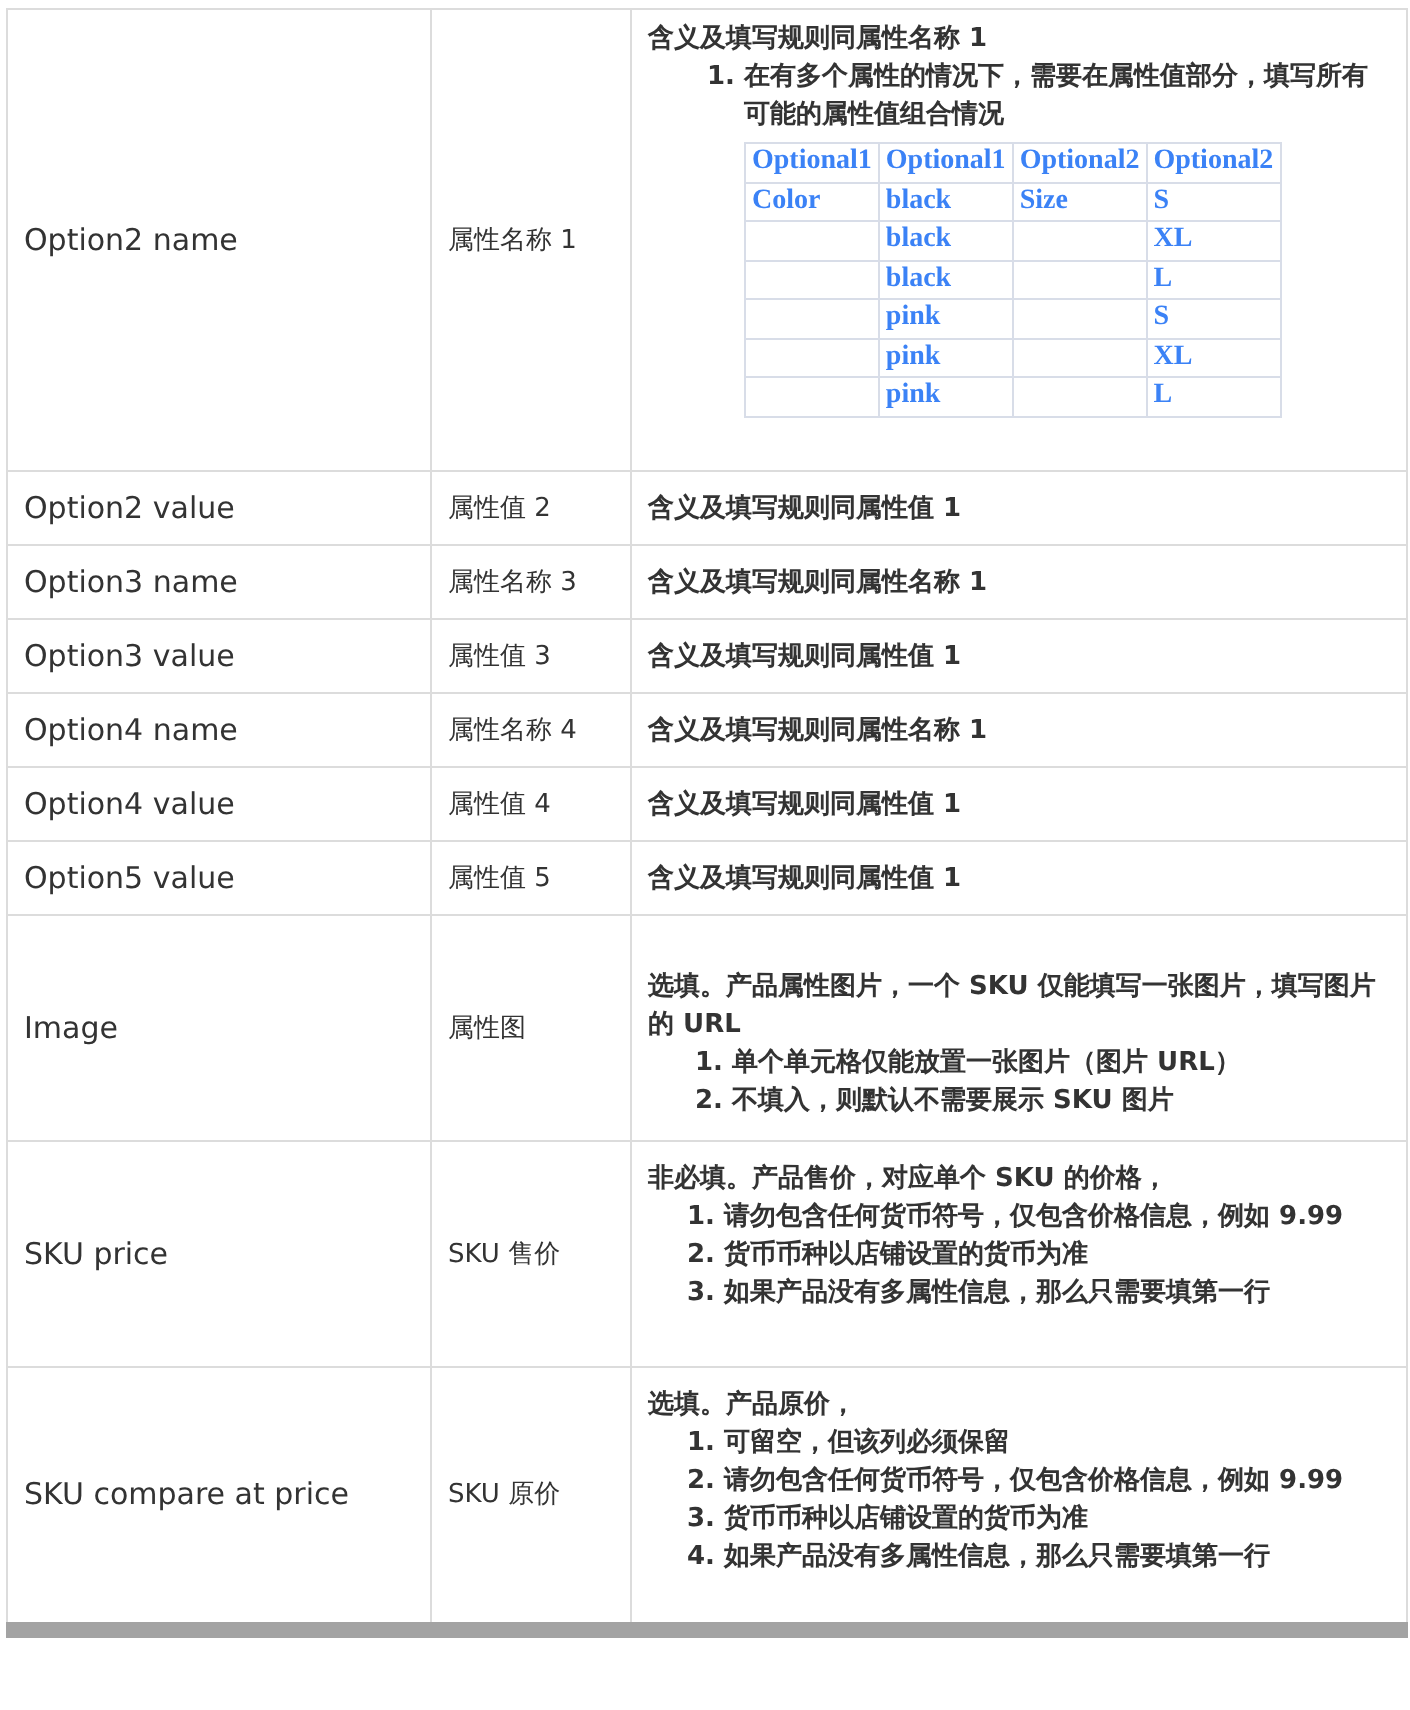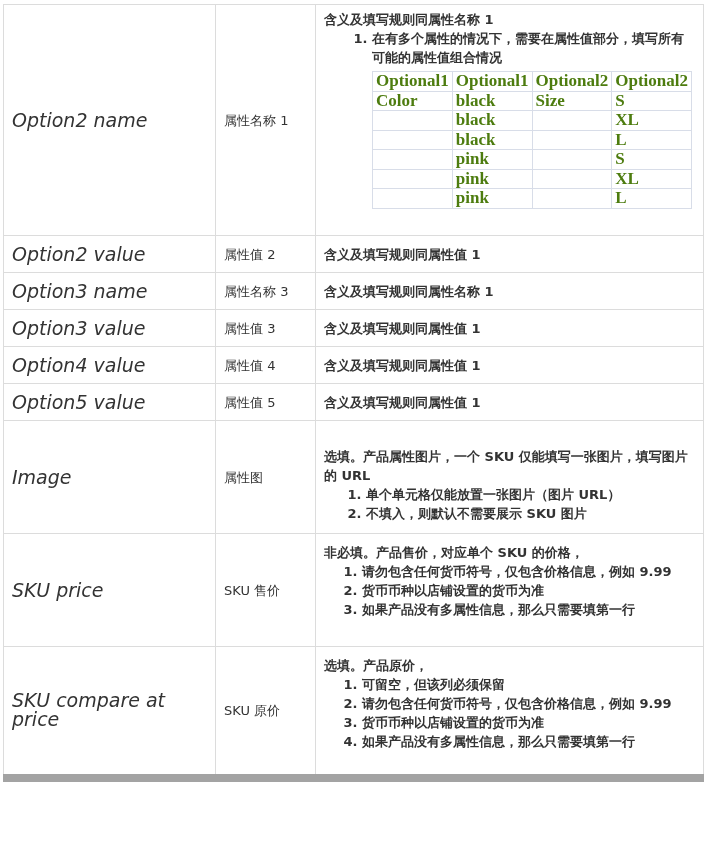--- a/index.html
+++ b/index.html
@@ -1,31 +1,31 @@
 <!DOCTYPE html>
 <html><head>
 <meta charset="utf-8">
 <style>
   html, body { margin: 0; padding: 0; background: #ffffff; }
   body { width: 705px; height: 855px; overflow: hidden; position: relative;
          font-family: "DejaVu Sans", "Liberation Sans", sans-serif; color: #333333; }
   .doc-table { position: absolute; left: 3px; top: 4px; width: 701px;
                border-collapse: collapse; table-layout: fixed; font-size: 13px; }
   .doc-table td { border: 1px solid #dcdcdc; vertical-align: middle; padding: 0 8px; line-height: 19px; }
-  .doc-table td.c1 { width: 195px; font-size: 19px; font-style: italic; }
+  .doc-table td.c1 { width: 195px; font-size: 15px; }
   .doc-table td.c2 { width: 83px; }
   .doc-table td.c3 { padding: 6px 8px 10px 8px; vertical-align: top; font-weight: bold; }
   .doc-table tr.short td { height: 36px; padding-top: 0; padding-bottom: 0; }
   .doc-table tr.short td.c3 { vertical-align: middle; }
   .doc-table tr.bottom td { border-bottom: 8px solid #a3a3a3; }
   .desc-main { display: block; }
   ol.desc-list { margin: 0; padding-left: 40px; }
   ol.desc-list li { line-height: 19px; }
   .inner-table { border-collapse: collapse; margin: 4px 0 0 0;
-                 font-family: "Liberation Serif", "DejaVu Serif", serif; font-size: 17px; color: #4d7c0f; }
+                 font-family: "Liberation Serif", "DejaVu Serif", serif; font-size: 14px; color: #3b82f6; }
   .inner-table td { border: 1px solid #d8dde8; padding: 0 3px; height: 18.5px; line-height: 18px; width: 59px; white-space: nowrap; }
 </style>
 </head>
 <body>
 
 <table class="doc-table">
   <tbody>
 
     <tr style="height:231px;">
       <td class="c1">Option2 name</td>
@@ -95,20 +95,25 @@
       <td class="c1">Option3 name</td>
       <td class="c2">属性名称 3</td>
       <td class="c3">含义及填写规则同属性名称 1</td>
     </tr>
     <tr class="short">
       <td class="c1">Option3 value</td>
       <td class="c2">属性值 3</td>
       <td class="c3">含义及填写规则同属性值 1</td>
     </tr>
     <tr class="short">
+      <td class="c1">Option4 name</td>
+      <td class="c2">属性名称 4</td>
+      <td class="c3">含义及填写规则同属性名称 1</td>
+    </tr>
+    <tr class="short">
       <td class="c1">Option4 value</td>
       <td class="c2">属性值 4</td>
       <td class="c3">含义及填写规则同属性值 1</td>
     </tr>
     <tr class="short">
       <td class="c1">Option5 value</td>
       <td class="c2">属性值 5</td>
       <td class="c3">含义及填写规则同属性值 1</td>
     </tr>
 

